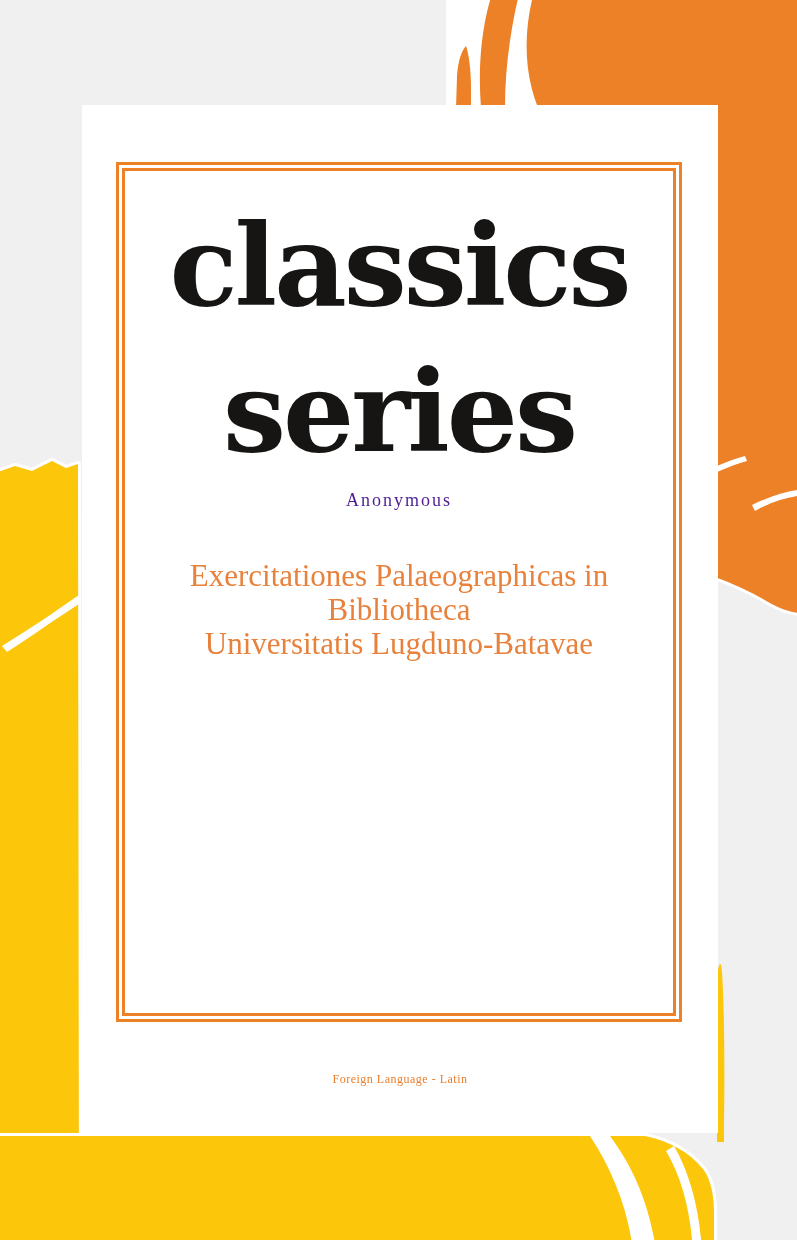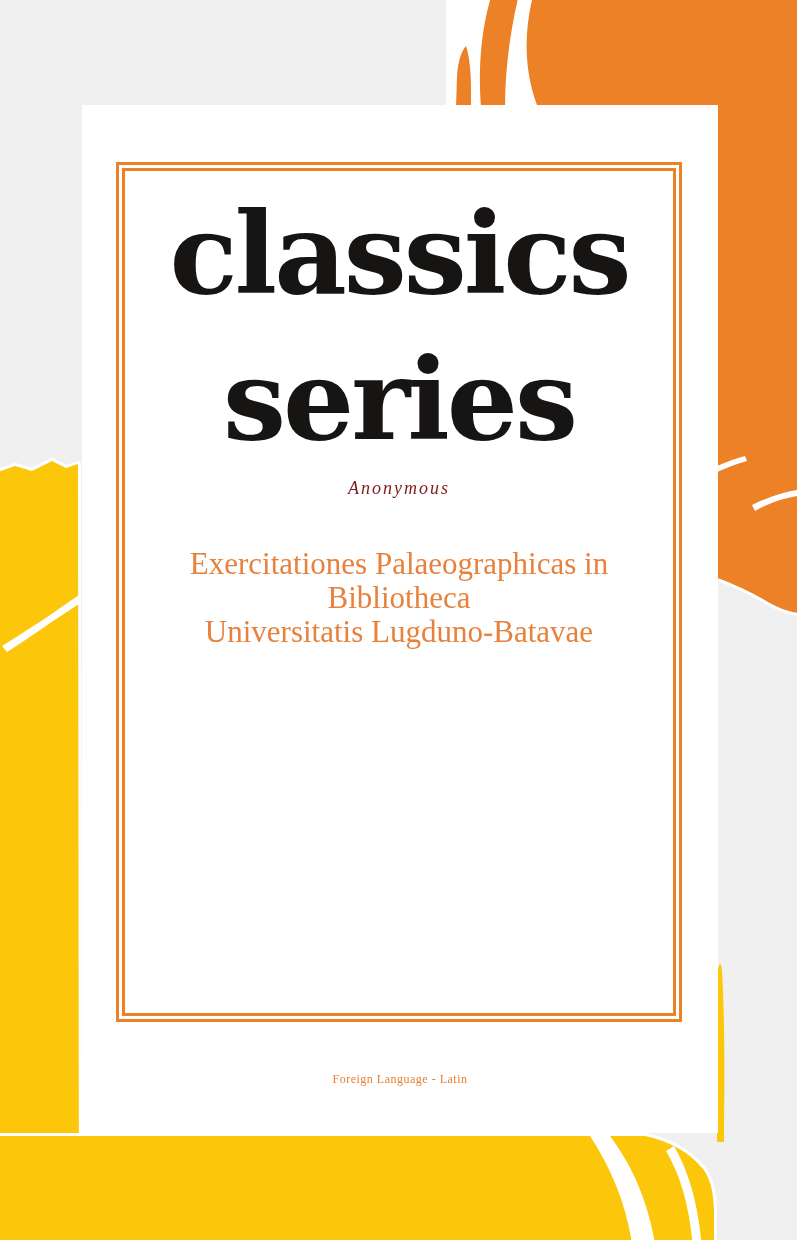--- a/index.html
+++ b/index.html
@@ -24,35 +24,34 @@
     padding:3px;
   }
   .frame-inner{
     width:100%;height:100%;
     box-sizing:border-box;
     border:3px solid #ED8127;
     text-align:center;
     overflow:hidden;
   }
   .series-title{
-    margin-top:10px;
+    margin-top:22px;
     font-family:"DejaVu Serif","Liberation Serif",serif;
     font-weight:bold;
     font-size:112px;
     line-height:1.3;
     letter-spacing:-3px;
     color:#171513;
   }
   .series-title .line{display:block;}
   .author{
     margin-top:6px;
-    font-style:italic;
     font-size:18px;
     letter-spacing:2px;
-    color:#7f1d1d;
+    color:#4c1d95;
   }
   .book-title{
     margin-top:48px;
     font-size:31px;
     line-height:34px;
     color:#E8813B;
   }
   .book-title .line{display:block;}
   .footer{
     position:absolute;left:0;top:955px;width:100%;

